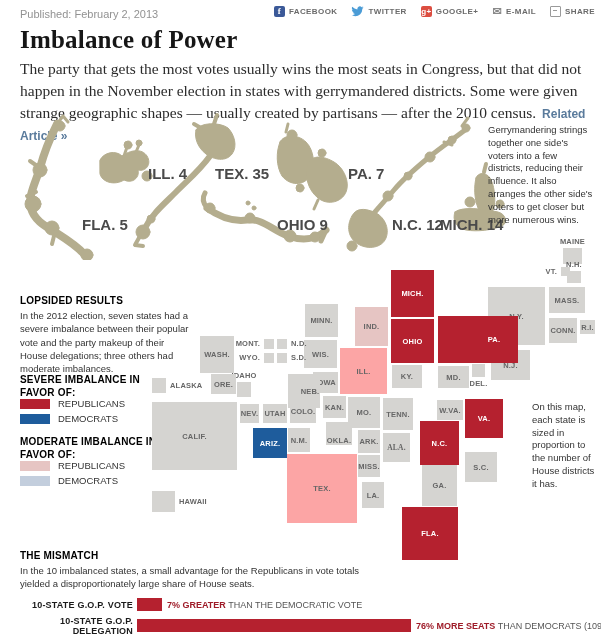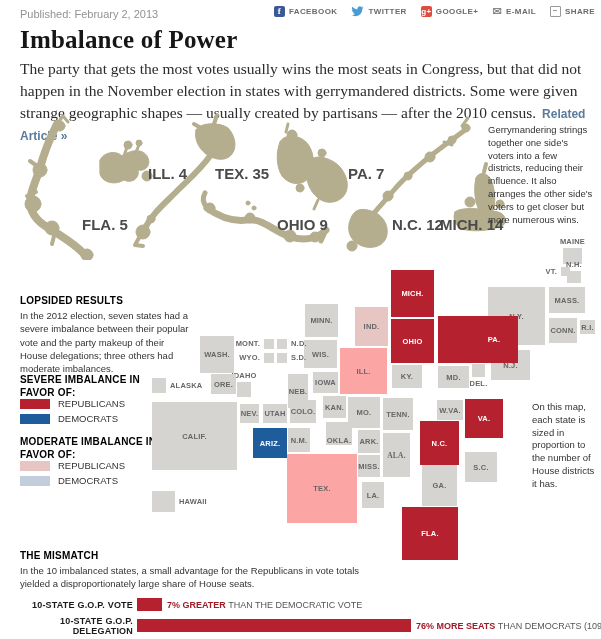--- a/index.html
+++ b/index.html
@@ -264,21 +264,21 @@
       </div>
       <div class="tile n" style="left: 465px; top: 452px; width: 32px; height: 30px;">
         <span class="tlabel">S.C.</span>
       </div>
       <div class="tile n" style="left: 383px; top: 398px; width: 30px; height: 32px;">
         <span class="tlabel">TENN.</span>
       </div>
       <div class="tile n" style="left: 422px; top: 465px; width: 35px; height: 41px;">
         <span class="tlabel">GA.</span>
       </div>
-      <div class="tile n" style="left: 383px; top: 433px; width: 27px; height: 44px; font-family: Liberation Serif, serif;">
+      <div class="tile n" style="left: 383px; top: 433px; width: 27px; height: 29px; font-family: Liberation Serif, serif;">
         <span class="tlabel">ALA.</span>
       </div>
       <div class="tile n" style="left: 358px; top: 430px; width: 22px; height: 23px;">
         <span class="tlabel">ARK.</span>
       </div>
       <div class="tile n" style="left: 358px; top: 455px; width: 22px; height: 22px;">
         <span class="tlabel">MISS.</span>
       </div>
       <div class="tile n" style="left: 362px; top: 482px; width: 22px; height: 26px;">
         <span class="tlabel">LA.</span>
@@ -288,21 +288,21 @@
       </div>
       <div class="tile md" style="left: 287px; top: 454px; width: 70px; height: 69px;">
         <span class="tlabel">TEX.</span>
       </div>
       <div class="tile n" style="left: 326px; top: 422px; width: 26px; height: 23px; align-items: flex-end;">
         <span class="tlabel">OKLA.</span>
       </div>
       <div class="tile n" style="left: 323px; top: 396px; width: 23px; height: 22px;">
         <span class="tlabel">KAN.</span>
       </div>
-      <div class="tile n" style="left: 288px; top: 374px; width: 20px; height: 34px;">
+      <div class="tile n" style="left: 288px; top: 374px; width: 20px; height: 34px; padding-left: 12px;">
         <span class="tlabel">NEB.</span>
       </div>
       <div class="tile n" style="left: 264px; top: 339px; width: 10px; height: 10px;"></div>
       <span class="outlabel" style="left: 202px; width: 58px; text-align: right; top: 339px;">MONT.</span>
       <div class="tile n" style="left: 277px; top: 339px; width: 10px; height: 10px;"></div>
       <span class="outlabel" style="left: 291px; top: 339px;">N.D.</span>
       <div class="tile n" style="left: 264px; top: 353px; width: 10px; height: 10px;"></div>
       <span class="outlabel" style="left: 202px; width: 58px; text-align: right; top: 353px;">WYO.</span>
       <div class="tile n" style="left: 277px; top: 353px; width: 10px; height: 10px;"></div>
       <span class="outlabel" style="left: 291px; top: 353px;">S.D.</span>

